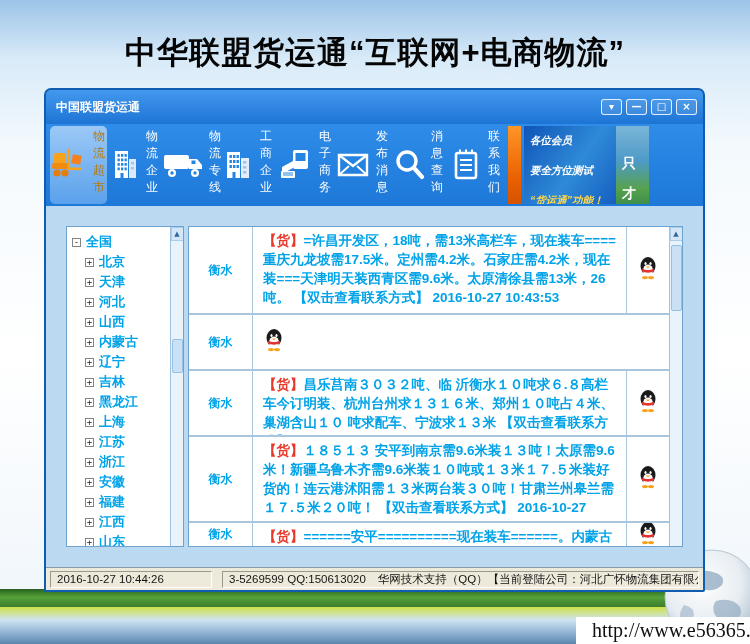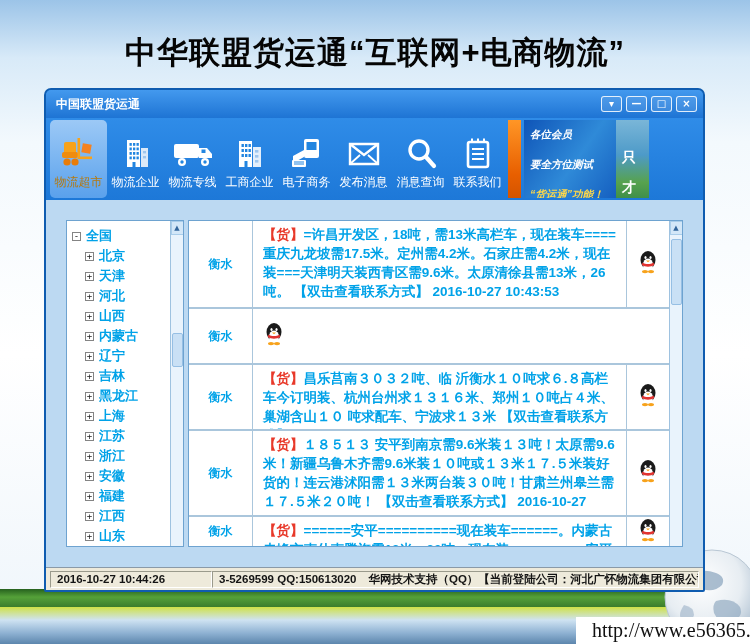--- a/index.html
+++ b/index.html
@@ -8,26 +8,26 @@
 
   .headline { position:absolute; top:32px; left:0; right:0; text-align:center; font-size:31px; font-weight:bold; color:#050505; letter-spacing:1px; z-index:2; }
 
   .green-strip { position:absolute; left:0; right:0; top:589px; height:18px; background:linear-gradient(180deg,#26611e,#55a139 45%,#3b7d2c); z-index:1; }
   .water { position:absolute; left:0; right:0; top:607px; bottom:0; background:linear-gradient(180deg,#f6fbfe,#cade2ee0 0,#cfe3f2 35%,#8fb2d3 70%,#5d86ad); z-index:1; }
   .globe { position:absolute; right:-10px; top:549px; width:104px; height:96px; z-index:3; }
   .url-box { position:absolute; left:576px; top:617px; right:0; bottom:0; background:#ffffff; z-index:4; display:flex; align-items:center; padding-left:16px; font-family:"Liberation Serif","DejaVu Serif",serif; font-size:20px; color:#111; }
 
   
   .window { position:absolute; left:44px; top:88px; width:661px; height:504px; z-index:5; border:2px solid #0f5cb0; border-radius:7px 7px 2px 2px; background:#2285e0; display:flex; flex-direction:column; }
-  .titlebar { height:28px; flex:none; display:flex; align-items:center; padding:0 6px 0 10px; background:linear-gradient(180deg,#4399ee,#1e74d4); border-radius:5px 5px 0 0; color:#fff; font-size:12px; font-weight:bold; }
+  .titlebar { height:34px; flex:none; display:flex; align-items:center; padding:0 6px 0 10px; background:linear-gradient(180deg,#4399ee,#1e74d4); border-radius:5px 5px 0 0; color:#fff; font-size:12px; font-weight:bold; }
   .controls { margin-left:auto; display:flex; gap:4px; }
   .ctrl { width:21px; height:16px; border:1px solid rgba(255,255,255,.85); border-radius:3px; color:#fff; font-size:10px; line-height:14px; text-align:center; background:rgba(255,255,255,.10); font-family:"DejaVu Sans",sans-serif; cursor:default; }
 
   .toolbar { height:82px; flex:none; background:linear-gradient(180deg,#2f8ce8,#1d78d8); display:flex; align-items:stretch; padding:2px 0 2px 4px; }
-  .titem { width:57px; display:flex; flex-direction:column; align-items:center; justify-content:flex-end; padding-bottom:7px; gap:5px; color:#fff; font-size:12px; }
+  .titem { width:57px; display:flex; flex-direction:row; align-items:center; justify-content:flex-end; padding-bottom:7px; gap:5px; color:#fff; font-size:12px; }
   .titem .ticon { height:36px; display:flex; align-items:flex-end; }
   .titem.active { background:linear-gradient(180deg,#9cc9f6,#5aa1ec); border-radius:5px; }
   .titem.active .tlabel { color:#b5790f; }
   .orange-stripe { width:13px; margin:0 3px 0 2px; background:linear-gradient(180deg,#ff9626,#e85f00 70%,#d45400); }
   .promo { width:92px; background:linear-gradient(125deg,#0f55b8,#2f8ad8 55%,#155fc0); color:#fff; font-size:10.5px; font-weight:bold; font-style:italic; padding:8px 4px 4px 6px; display:flex; flex-direction:column; gap:16px; white-space:nowrap; overflow:hidden; }
   .promo .l3 { color:#ffd84a; }
   .promo2 { width:33px; background:linear-gradient(180deg,#7ab6d8 0%,#4d9ac8 45%,#57a24e 80%,#3f8f4a 100%); color:#fff; font-weight:bold; font-size:14px; padding-top:22px; text-align:left; padding-left:6px; line-height:30px; overflow:hidden; }
 
   .content { flex:1; background:#bcd9f2; padding:20px; display:flex; gap:4px; overflow:hidden; }
   .tree-panel { width:118px; flex:none; background:#fff; border:1px solid #6ea3d0; display:flex; overflow:hidden; }
@@ -45,21 +45,21 @@
 
   .main-panel { flex:1; background:#fff; border:1px solid #6ea3d0; display:flex; overflow:hidden; }
   .rows { flex:1; display:flex; flex-direction:column; overflow:hidden; }
   .row { display:flex; border-bottom:2px solid #aac6dc; flex:none; overflow:hidden; }
   .row.last { flex:1; border-bottom:none; }
   .cell.city { width:64px; flex:none; border-right:1px solid #aac6dc; display:flex; align-items:center; justify-content:center; color:#00a2e8; font-weight:bold; font-size:12px; }
   .cell.msg { flex:1; padding:5px 6px 3px 10px; color:#00a2e8; font-weight:bold; font-size:13.5px; line-height:1.4; border-right:1px solid #aac6dc; overflow:hidden; }
   .cell.msg .tag { color:#e8392a; }
   .cell.qq { width:42px; flex:none; display:flex; align-items:center; justify-content:center; }
 
-  .statusbar { height:23px; flex:none; background:#eeeadb; border-top:1px solid #8a9aa8; display:flex; align-items:center; font-size:11.5px; color:#141414; padding:2px 4px; gap:0;font-weight:bold; }
+  .statusbar { height:23px; flex:none; background:#eeeadb; border-top:1px solid #8a9aa8; display:flex; align-items:center; font-size:11.5px; color:#141414; padding:2px 4px; gap:10px; }
   .spanel { height:17px; line-height:15px; border:1px solid; border-color:#9a9a8c #ffffff #ffffff #9a9a8c; padding:0 6px; white-space:nowrap; overflow:hidden; }
   .spanel.time { width:162px; flex:none; }
   .spanel.rest { flex:1; display:flex; gap:12px; }
 </style>
 </head>
 <body>
 
 <div class="headline">中华联盟货运通“互联网+电商物流”</div>
 <div class="green-strip"></div>
 <div class="water"></div>

